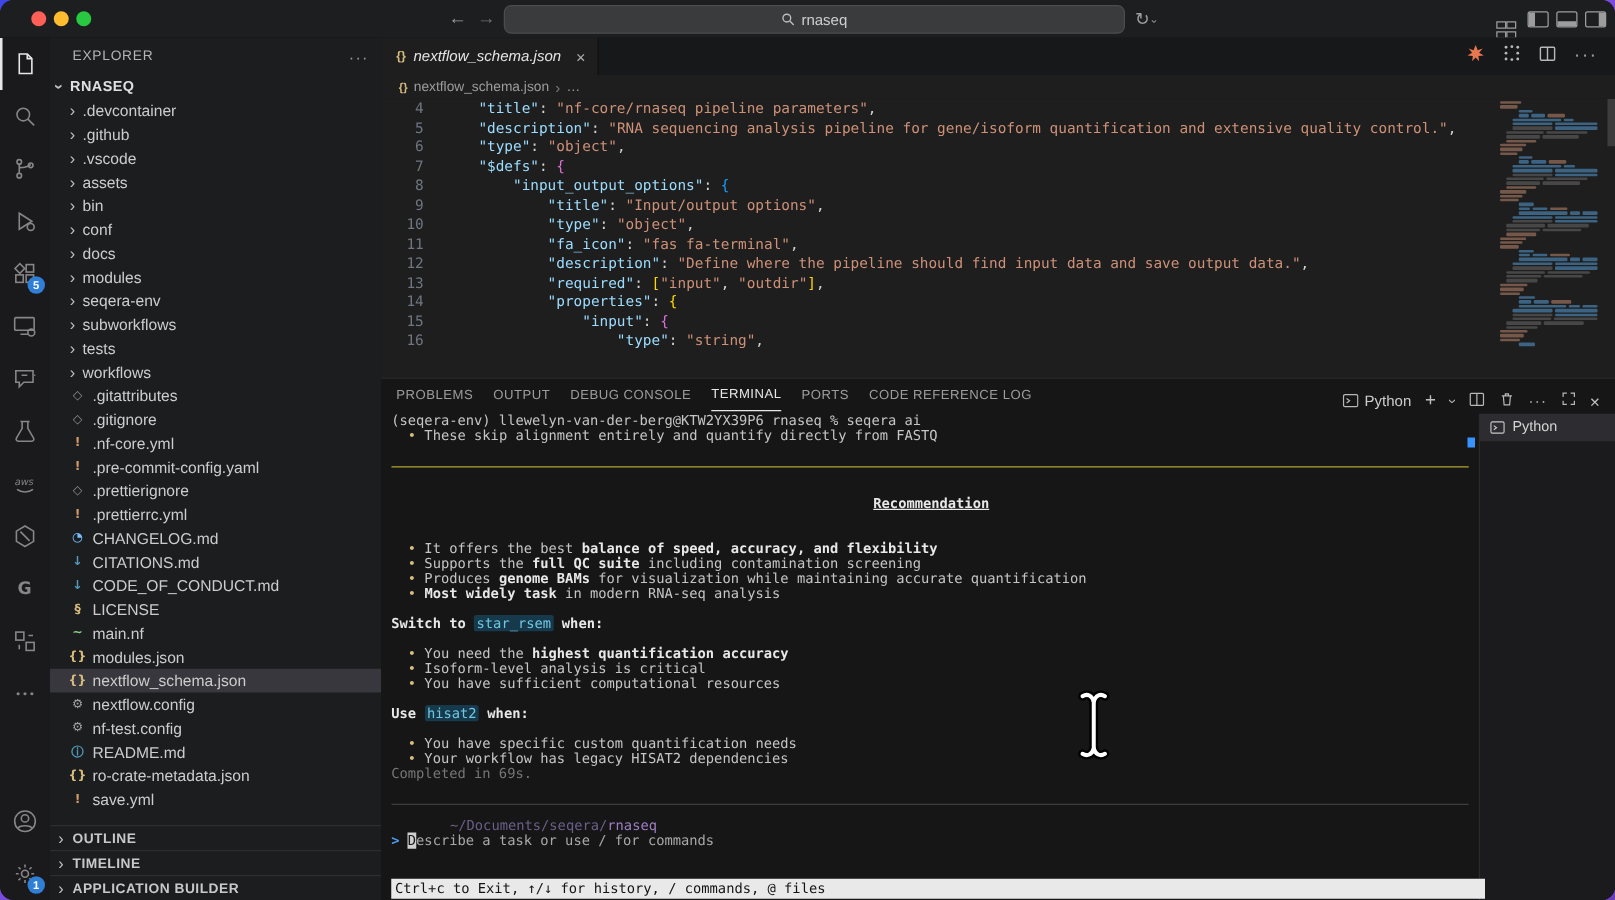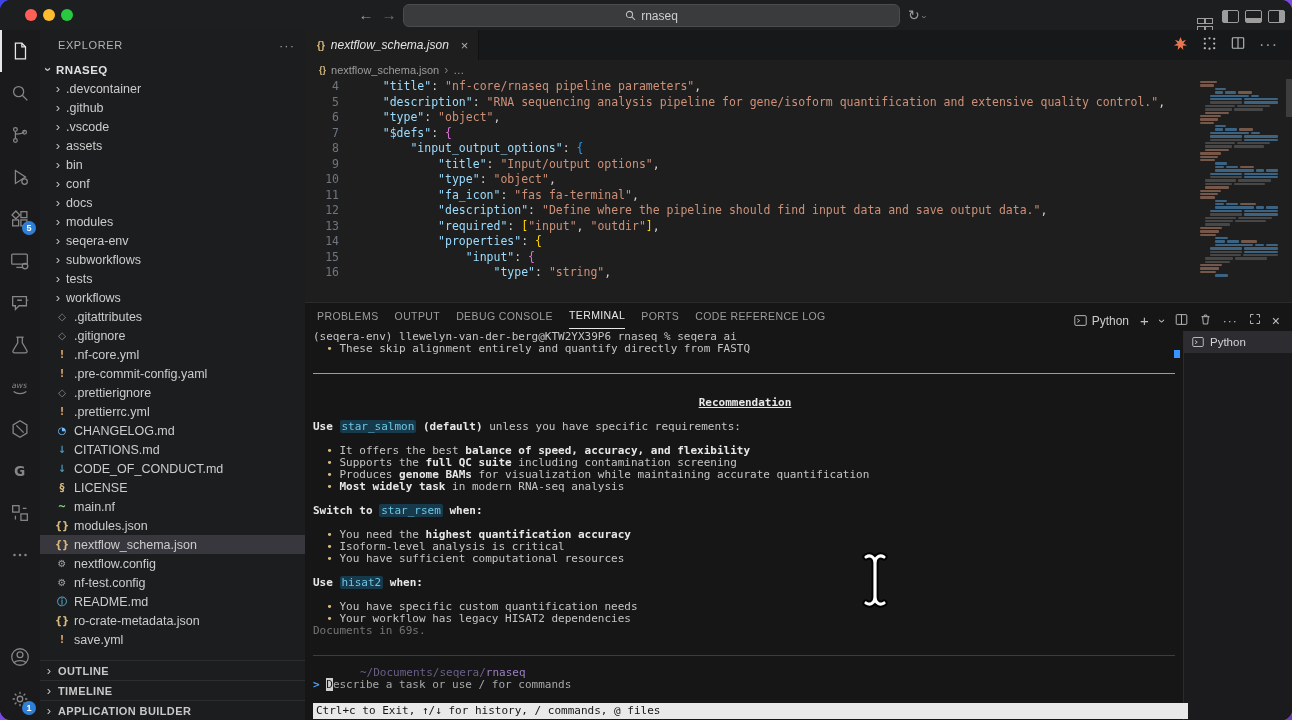--- a/index.html
+++ b/index.html
@@ -715,38 +715,37 @@
           </div>
 
         <div class="term" id="term">
             <div class="tline">(seqera-env) llewelyn-van-der-berg@KTW2YX39P6 rnaseq % seqera ai</div>
             <div class="tline">  <span class="t-bul">•</span> These skip alignment entirely and quantify directly from FASTQ</div>
             <div class="tline"></div>
             <div class="tline"><div class="t-rule"></div></div>
             <div class="tline"></div>
             <div class="tline t-center"><span class="t-head">Recommendation</span></div>
             <div class="tline"></div>
-            <div class="tline"><span class="t-b">Use </span><span class="t-code">star_salmon</span><span class="t-b"> (default)</span> unless you have specific requirements:</div>
             <div class="tline"></div>
             <div class="tline">  <span class="t-bul">•</span> It offers the best <span class="t-b">balance of speed, accuracy, and flexibility</span></div>
             <div class="tline">  <span class="t-bul">•</span> Supports the <span class="t-b">full QC suite</span> including contamination screening</div>
             <div class="tline">  <span class="t-bul">•</span> Produces <span class="t-b">genome BAMs</span> for visualization while maintaining accurate quantification</div>
             <div class="tline">  <span class="t-bul">•</span> <span class="t-b">Most widely task</span> in modern RNA-seq analysis</div>
             <div class="tline"></div>
             <div class="tline"><span class="t-b">Switch to </span><span class="t-code">star_rsem</span><span class="t-b"> when:</span></div>
             <div class="tline"></div>
             <div class="tline">  <span class="t-bul">•</span> You need the <span class="t-b">highest quantification accuracy</span></div>
             <div class="tline">  <span class="t-bul">•</span> Isoform-level analysis is critical</div>
             <div class="tline">  <span class="t-bul">•</span> You have sufficient computational resources</div>
             <div class="tline"></div>
             <div class="tline"><span class="t-b">Use </span><span class="t-code">hisat2</span><span class="t-b"> when:</span></div>
             <div class="tline"></div>
             <div class="tline">  <span class="t-bul">•</span> You have specific custom quantification needs</div>
             <div class="tline">  <span class="t-bul">•</span> Your workflow has legacy HISAT2 dependencies</div>
-            <div class="tline"><span class="t-d">Documents in 69s.</span></div>
+            <div class="tline"><span class="t-d">Completed in 69s.</span></div>
             <div class="tline"></div>
             <div class="tline"><div class="t-sep"></div></div>
             <div class="tline"><span class="t-p1">~/Documents/seqera/</span><span class="t-p2">rnaseq</span></div>
             <div class="tline"><span class="t-prompt">&gt; </span><span class="t-cursor">D</span><span class="t-tail">escribe a task or use / for commands</span></div>
           </div>
 
         <div class="termlist">
           <div class="item">
             <svg width="12" height="12" viewBox="0 0 16 16">
                 <rect x="1" y="2" width="14" height="12" rx="1.5" stroke="#c8c8c8" fill="none" stroke-width="1.2"></rect>

